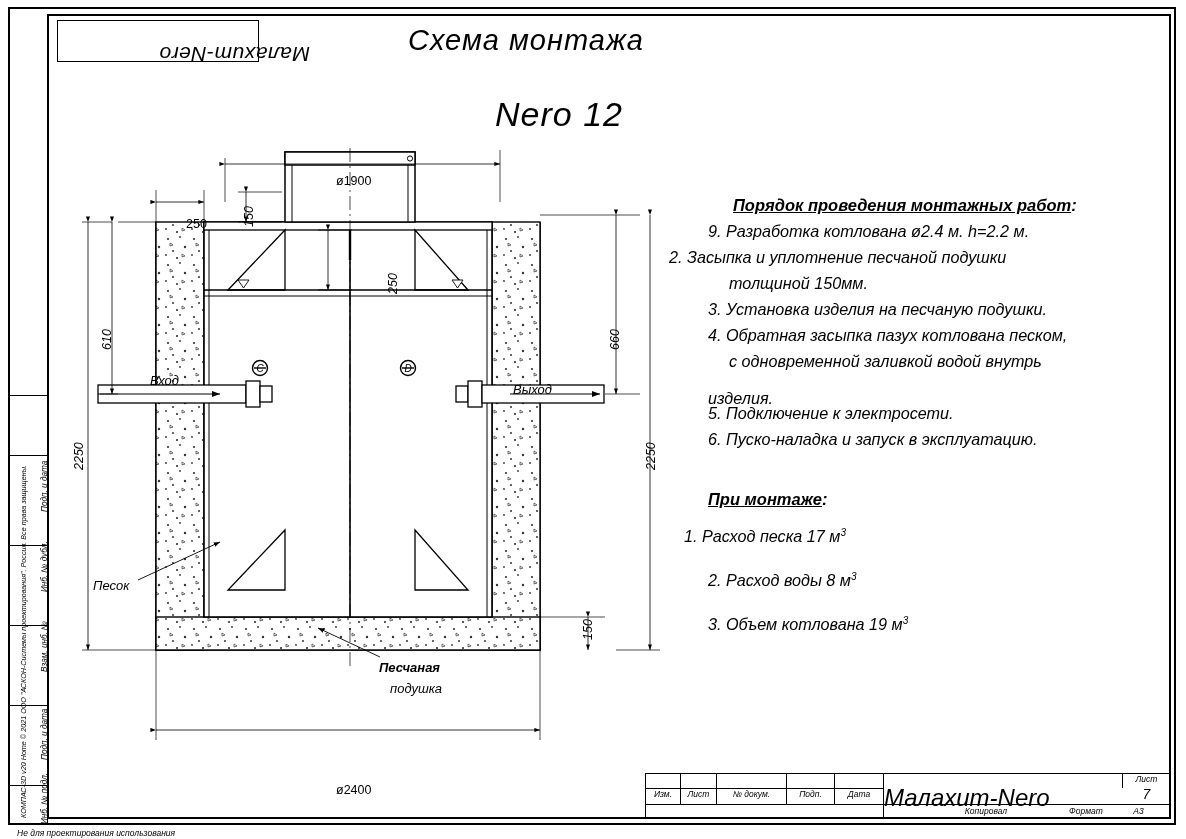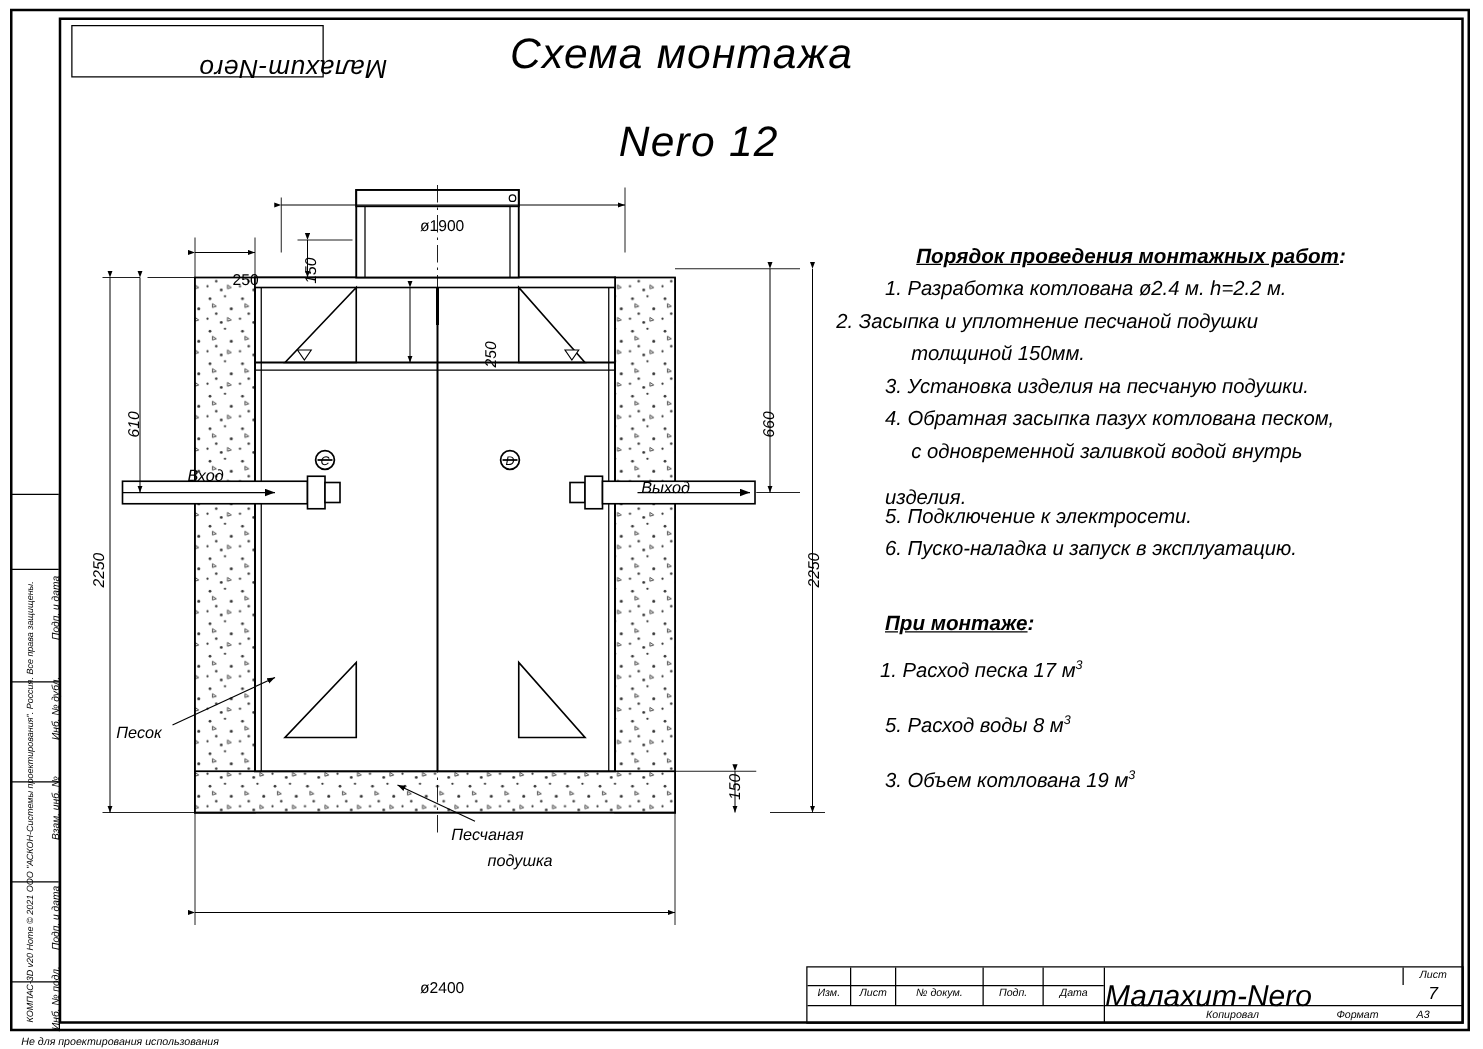--- a/index.html
+++ b/index.html
@@ -75,21 +75,21 @@
     font-size: 21px;
     font-style: italic;
     letter-spacing: 0.5px;
     white-space: nowrap;
     font-family: "Liberation Sans", sans-serif;
   }
   
   .main-title {
     position: absolute;
     left: 408px; top: 24px;
-    font-size: 34px;
+    font-size: 29px;
     font-style: italic;
     letter-spacing: 1px;
     white-space: nowrap;
   }
   .main-sub {
     position: absolute;
     left: 495px; top: 95px;
     font-size: 34px;
     font-style: italic;
     letter-spacing: 1px;
@@ -194,38 +194,38 @@
   <div class="logo-box">
     <div class="logo-text">Малахит-Nero</div>
   </div>
 
   <div class="main-title">Схема монтажа</div>
   <div class="main-sub">Nero 12</div>
 
   <div class="rt-head" style="left:708px; top:196px;margin-left:25px;">
     <u><span>Порядок проведения монтажных работ</span></u><span>:</span>
   </div>
-  <div class="rt-line" style="left:708px; top:222px;">1. Разработка котлована ø2.4 м. h=2.2 м.</div>
+  <div class="rt-line" style="left:708px; top:222px;">9. Разработка котлована ø2.4 м. h=2.2 м.</div>
   <div class="rt-line" style="left:669px; top:248px;">2. Засыпка и уплотнение песчаной подушки</div>
   <div class="rt-line" style="left:729px; top:274px;">толщиной 150мм.</div>
   <div class="rt-line" style="left:708px; top:300px;">3. Установка изделия на песчаную подушки.</div>
   <div class="rt-line" style="left:708px; top:326px;">4. Обратная засыпка пазух котлована песком,</div>
   <div class="rt-line" style="left:729px; top:352px;">с одновременной заливкой водой внутрь</div>
   <div class="rt-line" style="left:708px; top:389px;text-align:center;">изделия.</div>
   <div class="rt-line" style="left:708px; top:404px;">5. Подключение к электросети.</div>
   <div class="rt-line" style="left:708px; top:430px;">6. Пуско-наладка и запуск в эксплуатацию.</div>
 
   <div class="rt-head" style="left:708px; top:490px;">
     <u><span>При монтаже</span></u><span>:</span>
   </div>
-  <div class="rt-line" style="left:704px; top:527px;">
+  <div class="rt-line" style="left:684px; top:527px;">
     <span>1. Расход песка 17 м</span><span class="sup">3</span>
   </div>
   <div class="rt-line" style="left:708px; top:571px;">
-    <span>5. Расход воды 8 м</span><span class="sup">3</span>
+    <span>2. Расход воды 8 м</span><span class="sup">3</span>
   </div>
   <div class="rt-line" style="left:708px; top:615px;">
     <span>3. Объем котлована 19 м</span><span class="sup">3</span>
   </div>
 
   <svg class="abs" style="left:60px; top:130px;" width="630" height="640" viewBox="0 0 630 640">
     <defs>
       <pattern id="hatch" width="7" height="7" patternUnits="userSpaceOnUse" patternTransform="rotate(45)">
         <line x1="0" y1="0" x2="0" y2="7" stroke="#000" stroke-width="0.8"></line>
       </pattern>
@@ -360,21 +360,21 @@
   <div class="dim-v" style="left:100px; top:350px;">610</div>
   <div class="dim-v" style="left:72px; top:470px;">2250</div>
   <div class="dim-v" style="left:608px; top:350px;">660</div>
   <div class="dim-v" style="left:644px; top:470px;">2250</div>
   <div class="dim-v" style="left:581px; top:640px;">150</div>
   <div class="dim" style="left:336px; top:752px;">ø2400</div>
 
   <div class="lbl" style="left:150px; top:373px;">Вход</div>
   <div class="lbl" style="left:513px; top:382px;">Выход</div>
   <div class="lbl" style="left:93px; top:578px;">Песок</div>
-  <div class="lbl" style="left:361px; top:660px;">Песчаная</div>
+  <div class="lbl" style="left:379px; top:660px;font-weight:bold;">Песчаная</div>
   <div class="lbl" style="left:390px; top:681px;">подушка</div>
 
   <div class="tb">
 
     <div style="position:absolute; left:0; top:14px; width:237px; height:1px; background:#000;"></div>
 
     <div style="position:absolute; left:34px; top:0; width:1px; height:30px; background:#000;"></div>
     <div style="position:absolute; left:70px; top:0; width:1px; height:30px; background:#000;"></div>
     <div style="position:absolute; left:140px; top:0; width:1px; height:30px; background:#000;"></div>
     <div style="position:absolute; left:188px; top:0; width:1px; height:30px; background:#000;"></div>

